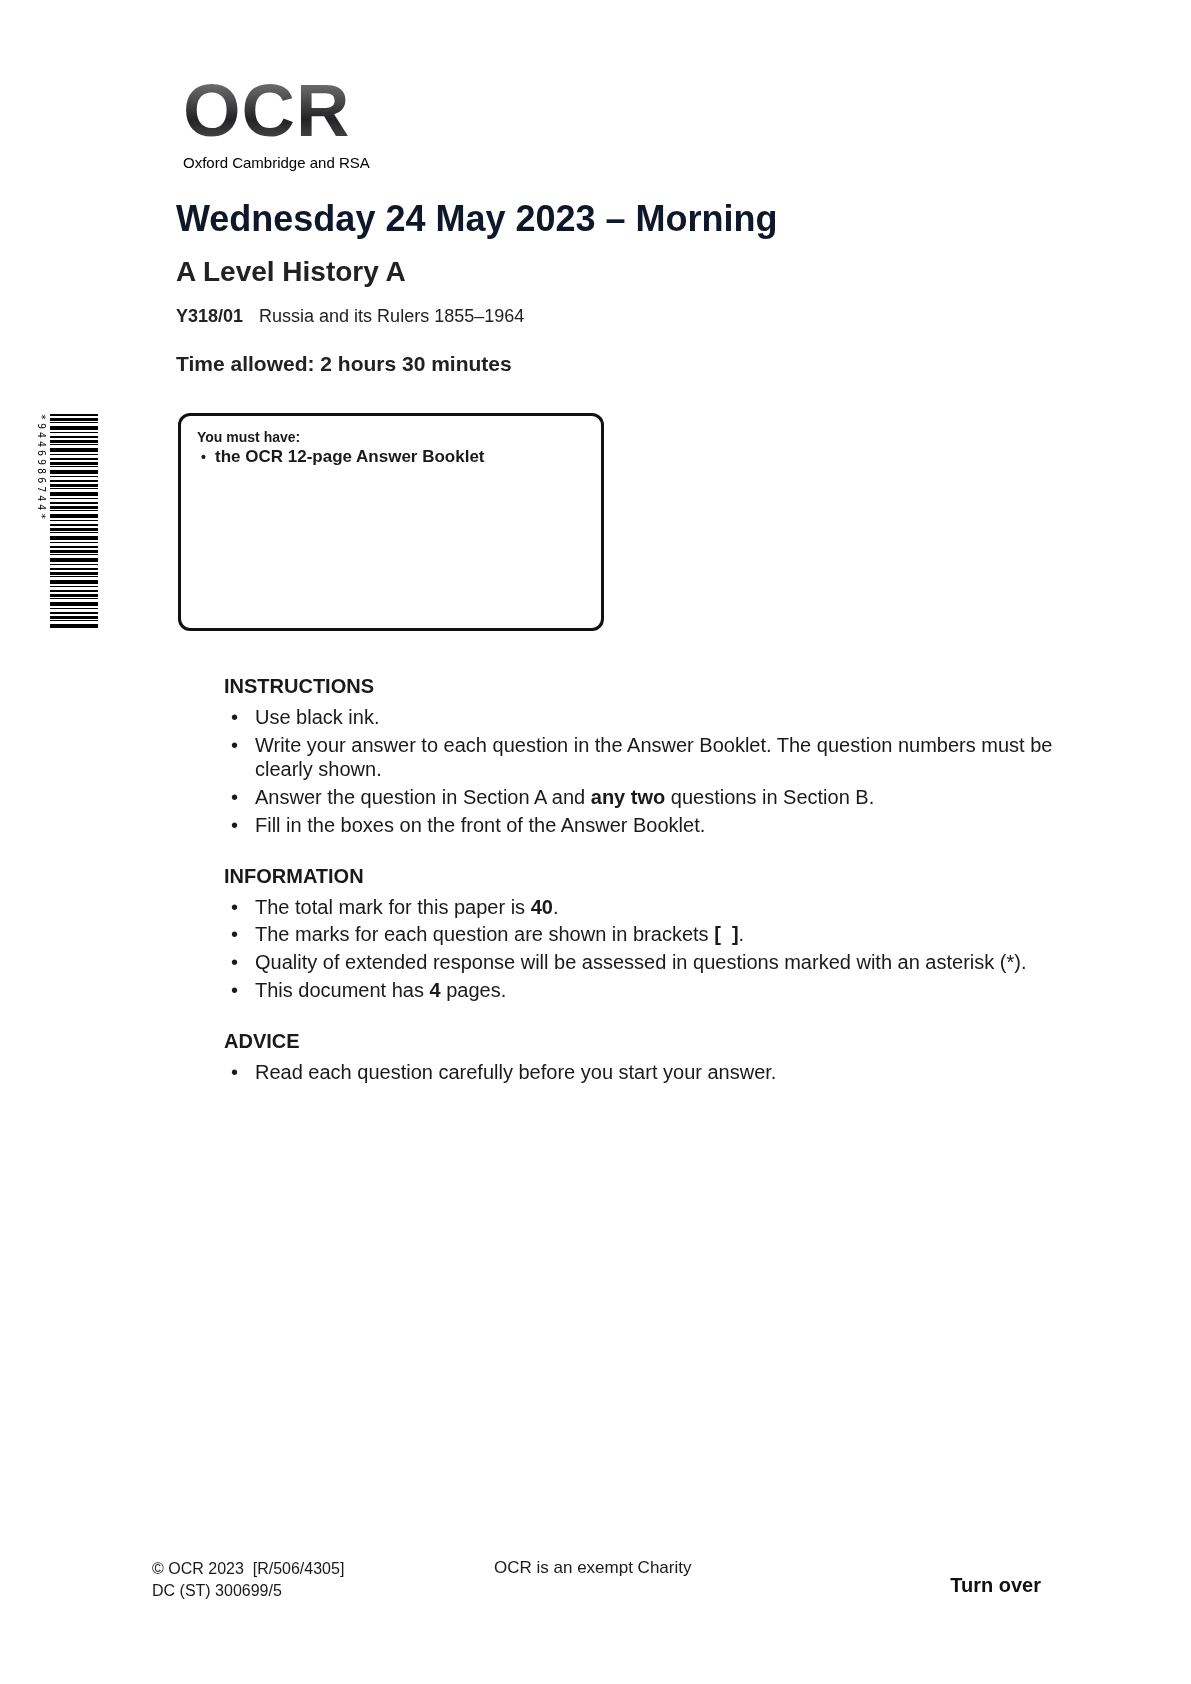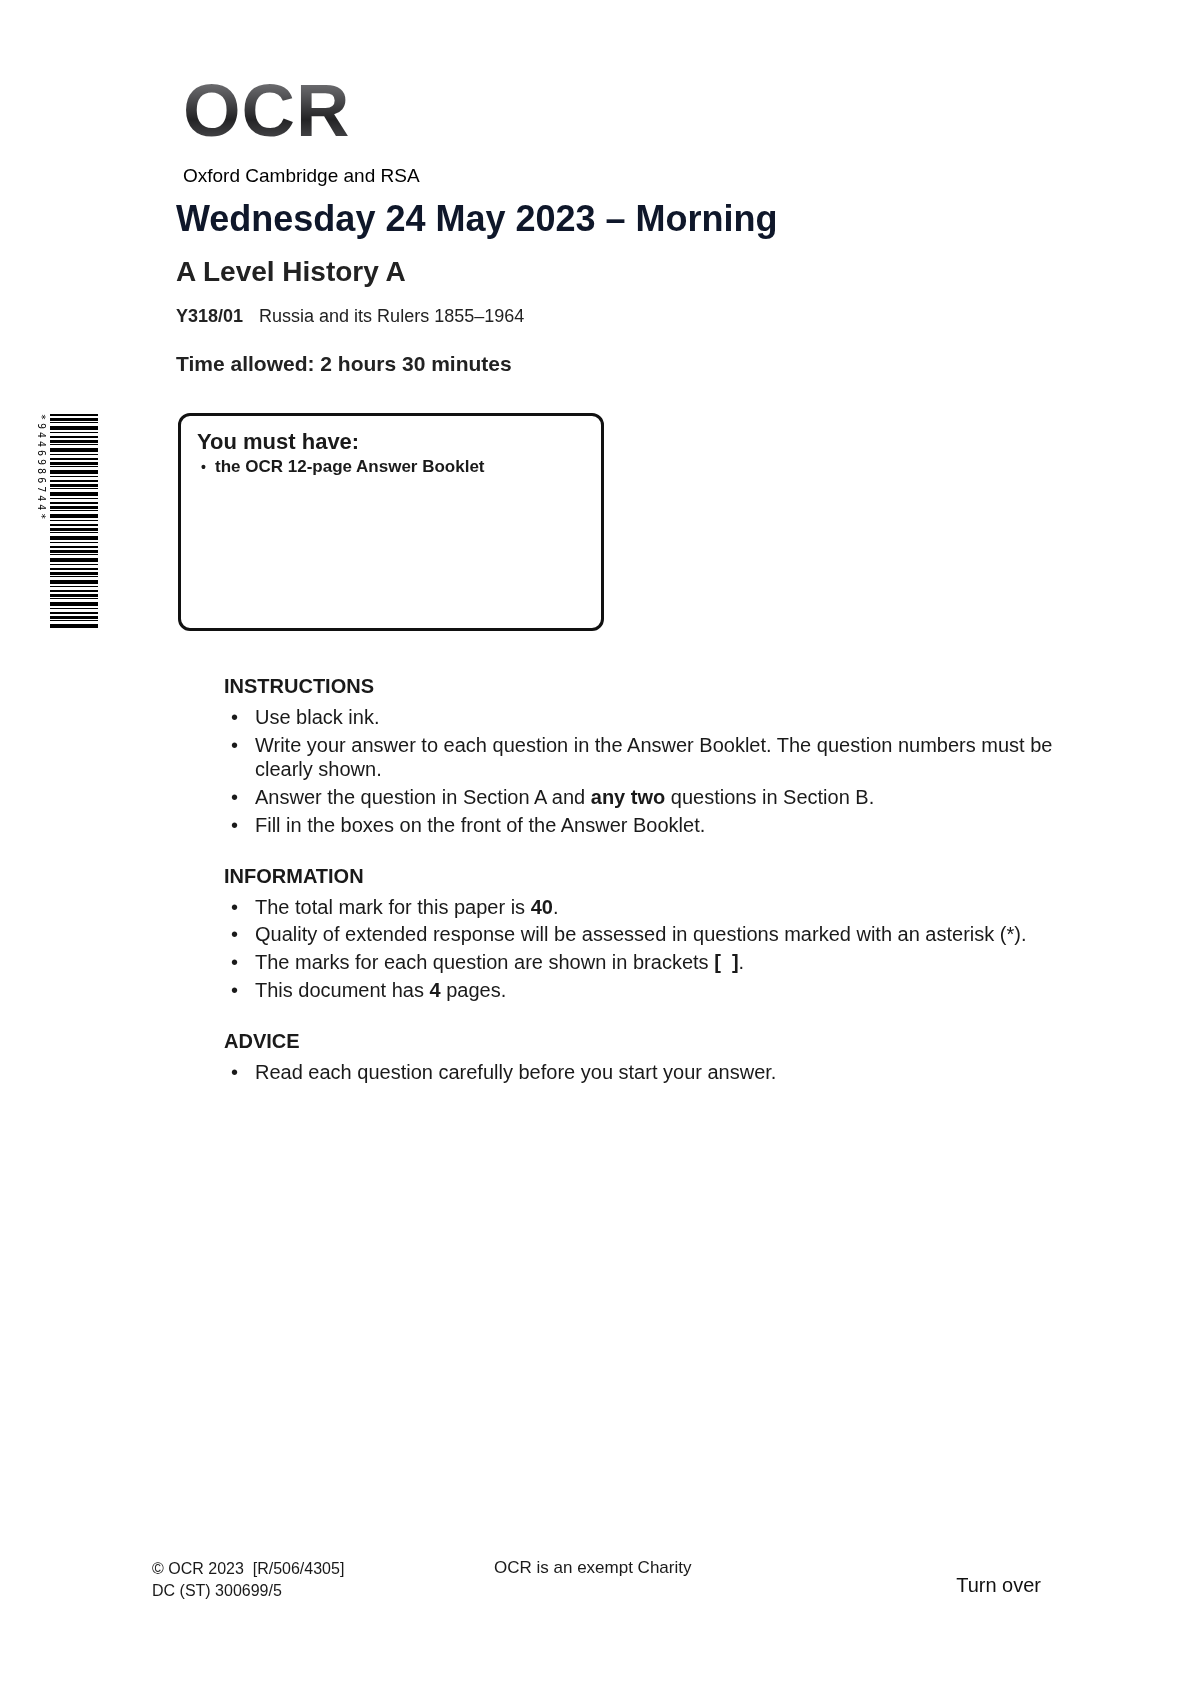--- a/index.html
+++ b/index.html
@@ -18,37 +18,37 @@
   .logo-text {
     font-size:74px; font-weight:bold; line-height:0.95;
     letter-spacing:1px; color:#3b3b3d;
   }
   @supports ((-webkit-background-clip:text) or (background-clip:text)) {
     .logo-text {
       background:linear-gradient(180deg,#7a7a7d 0%,#555558 28%,#232325 62%,#515154 100%);
       -webkit-background-clip:text; background-clip:text; color:transparent;
     }
   }
-  .logo-tagline { font-size:19px; color:#000; margin-top:19px; }
+  .logo-tagline { font-size:15px; color:#000; margin-top:8px; }
 
   
   .title    { position:absolute; left:176px; top:198px; font-size:36px; font-weight:bold; color:#0f172a; }
   .subtitle { position:absolute; left:176px; top:256px; font-size:28px; font-weight:bold; color:#222; }
   .paper-line { position:absolute; left:176px; top:306px; font-size:18px; color:#222; }
   .paper-code { font-weight:bold; margin-right:16px; }
   .time-allowed { position:absolute; left:176px; top:352px; font-size:21px; font-weight:bold; color:#222; }
 
   
   .must-box {
     position:absolute; left:178px; top:413px;
     width:388px; height:186px;
     border:3px solid #111; border-radius:12px;
     padding:13px 16px;
   }
-  .must-title { font-size:22px; font-weight:bold; margin:0 0 2px; }
+  .must-title { font-size:14px; font-weight:bold; margin:0 0 2px; }
   ul.small-bullets { list-style:none; margin:0; padding:0; font-size:17px;font-weight:bold; }
   ul.small-bullets li { position:relative; padding-left:18px; margin:0; }
   ul.small-bullets li::before { content:"\2022"; position:absolute; left:4px; font-size:14px; top:2px; }
 
   
   .barcode-wrap { position:absolute; left:36px; top:414px; display:flex; align-items:stretch; }
   .barcode-digits {
     writing-mode:vertical-rl;
     font-family:"DejaVu Sans Mono", monospace;
     font-size:10px; letter-spacing:3px; color:#000;
@@ -70,21 +70,21 @@
   .main { position:absolute; left:176px; top:674px; width:836px; font-size:20px; line-height:1.24; color:#1a1a1a;margin-left:48px; }
   .section { margin-bottom:26px; }
   .section-heading { font-size:20px; font-weight:bold; margin:0 0 6px; }
   ul.bullets { list-style:none; margin:0; padding:0; }
   ul.bullets li { position:relative; padding-left:31px; margin:0 0 3px; }
   ul.bullets li::before { content:"\2022"; position:absolute; left:7px; }
 
   
   .footer-left  { position:absolute; left:152px; top:1558px; font-size:16px; line-height:1.4; color:#1a1a1a; }
   .footer-center{ position:absolute; left:494px; top:1558px; font-size:17px; color:#1a1a1a; }
-  .footer-right { position:absolute; right:190px; top:1574px; font-size:20px; font-weight:normal; color:#111; }
+  .footer-right { position:absolute; right:190px; top:1574px; font-size:20px; font-weight:bold; color:#111; }
 </style>
 </head>
 <body>
 
 <div class="page">
 
   <div class="logo">
     <div class="logo-text">OCR</div>
     <div class="logo-tagline">Oxford Cambridge and RSA</div>
   </div>
@@ -119,22 +119,22 @@
           <li><span>Write your answer to each question in the Answer Booklet. The question numbers must be clearly shown.</span></li>
           <li><span>Answer the question in Section A and </span><b>any two</b><span> questions in Section B.</span></li>
           <li><span>Fill in the boxes on the front of the Answer Booklet.</span></li>
         </ul>
     </div>
 
     <div class="section">
       <div class="section-heading">INFORMATION</div>
       <ul class="bullets">
           <li><span>The total mark for this paper is </span><b>40</b><span>.</span></li>
+          <li><span>The marks for each question are shown in brackets </span><b>[&nbsp;&nbsp;]</b><span>.</span></li>
           <li><span>Quality of extended response will be assessed in questions marked with an asterisk (*).</span></li>
-          <li><span>The marks for each question are shown in brackets </span><b>[&nbsp;&nbsp;]</b><span>.</span></li>
           <li><span>This document has </span><b>4</b><span> pages.</span></li>
         </ul>
     </div>
 
     <div class="section">
       <div class="section-heading">ADVICE</div>
       <ul class="bullets">
           <li><span>Read each question carefully before you start your answer.</span></li>
         </ul>
     </div>

